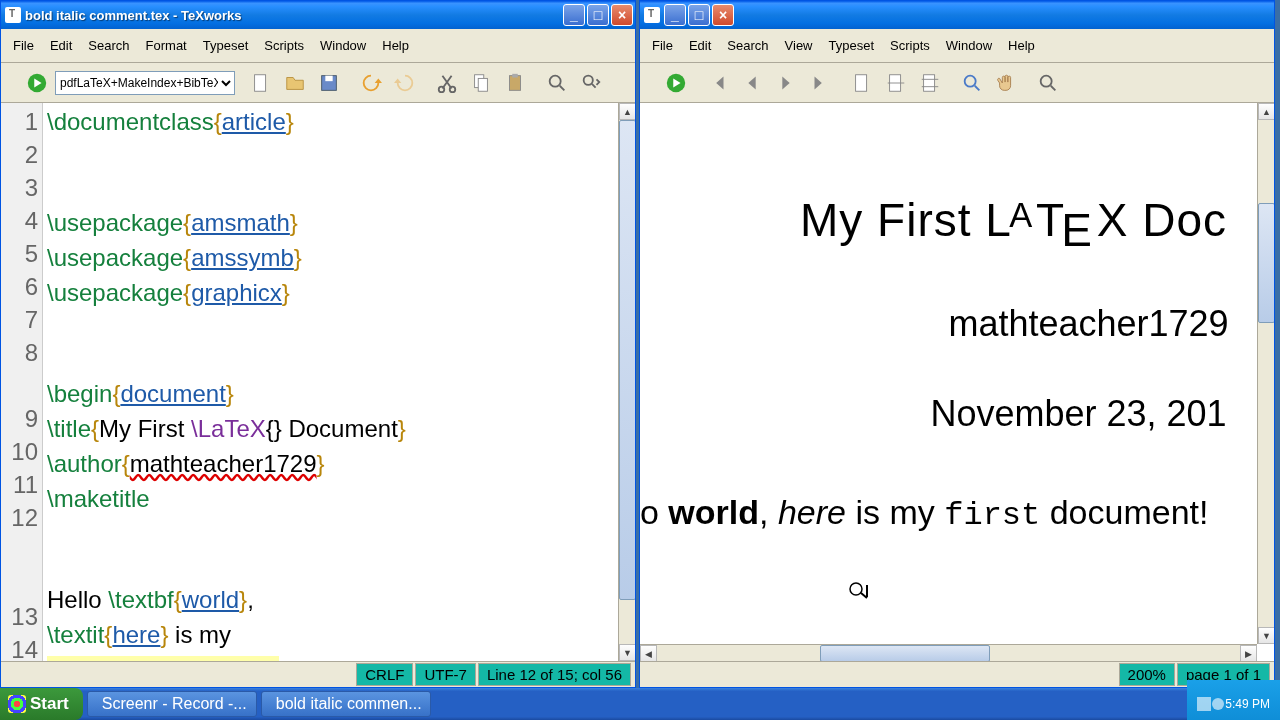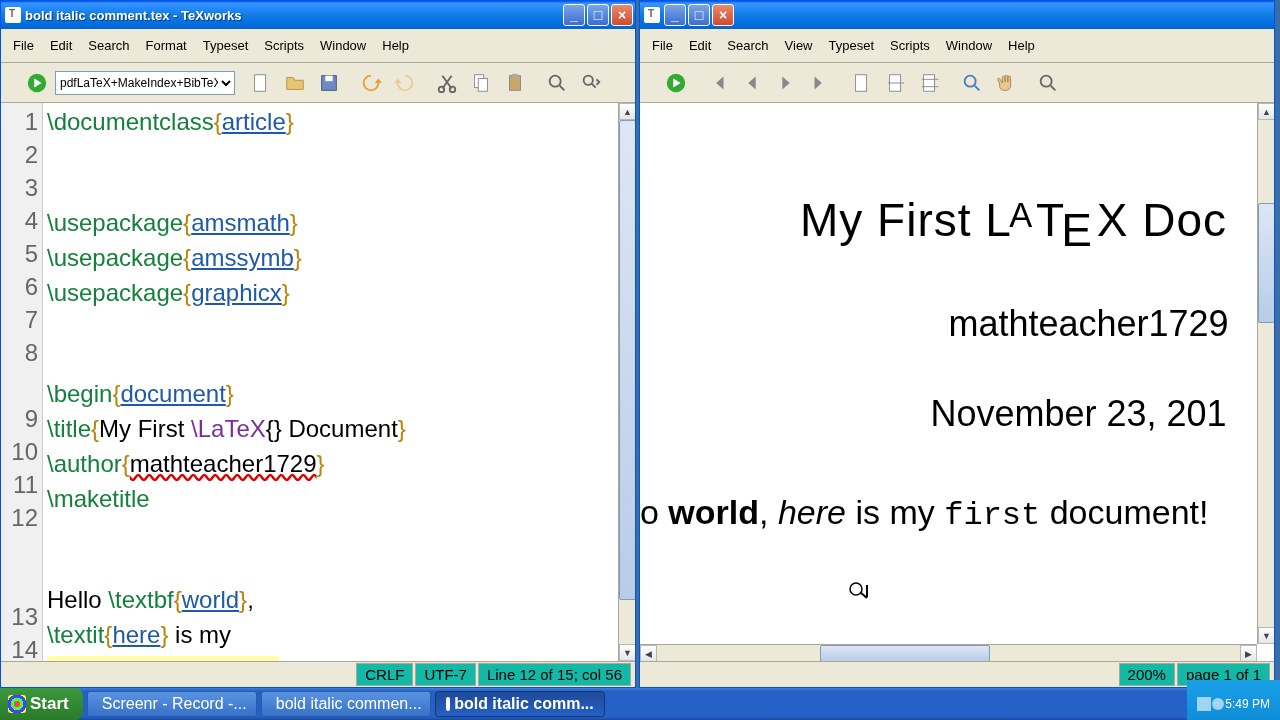--- a/index.html
+++ b/index.html
@@ -324,21 +324,20 @@
   <div class="statusbar">
     <div class="status-cell">200%</div>
     <div class="status-cell">page 1 of 1</div>
   </div>
 </div>
 
 <div class="taskbar">
   <div class="start-btn">Start</div>
   <div class="task-item">Screenr - Record -...</div>
   <div class="task-item">bold italic commen...</div>
-  <div class="task-item active">bold italic comm...</div>
   <div class="tray">
     <svg class="tray-ic" viewBox="0 0 14 14">
         <rect width="14" height="14" fill="#fff" opacity="0.6"></rect>
       </svg>
     <svg class="tray-ic" viewBox="0 0 14 14">
         <circle cx="7" cy="7" r="6" fill="#fff" opacity="0.6"></circle>
       </svg>
     <span>5:49 PM</span>
   </div>
 </div>

